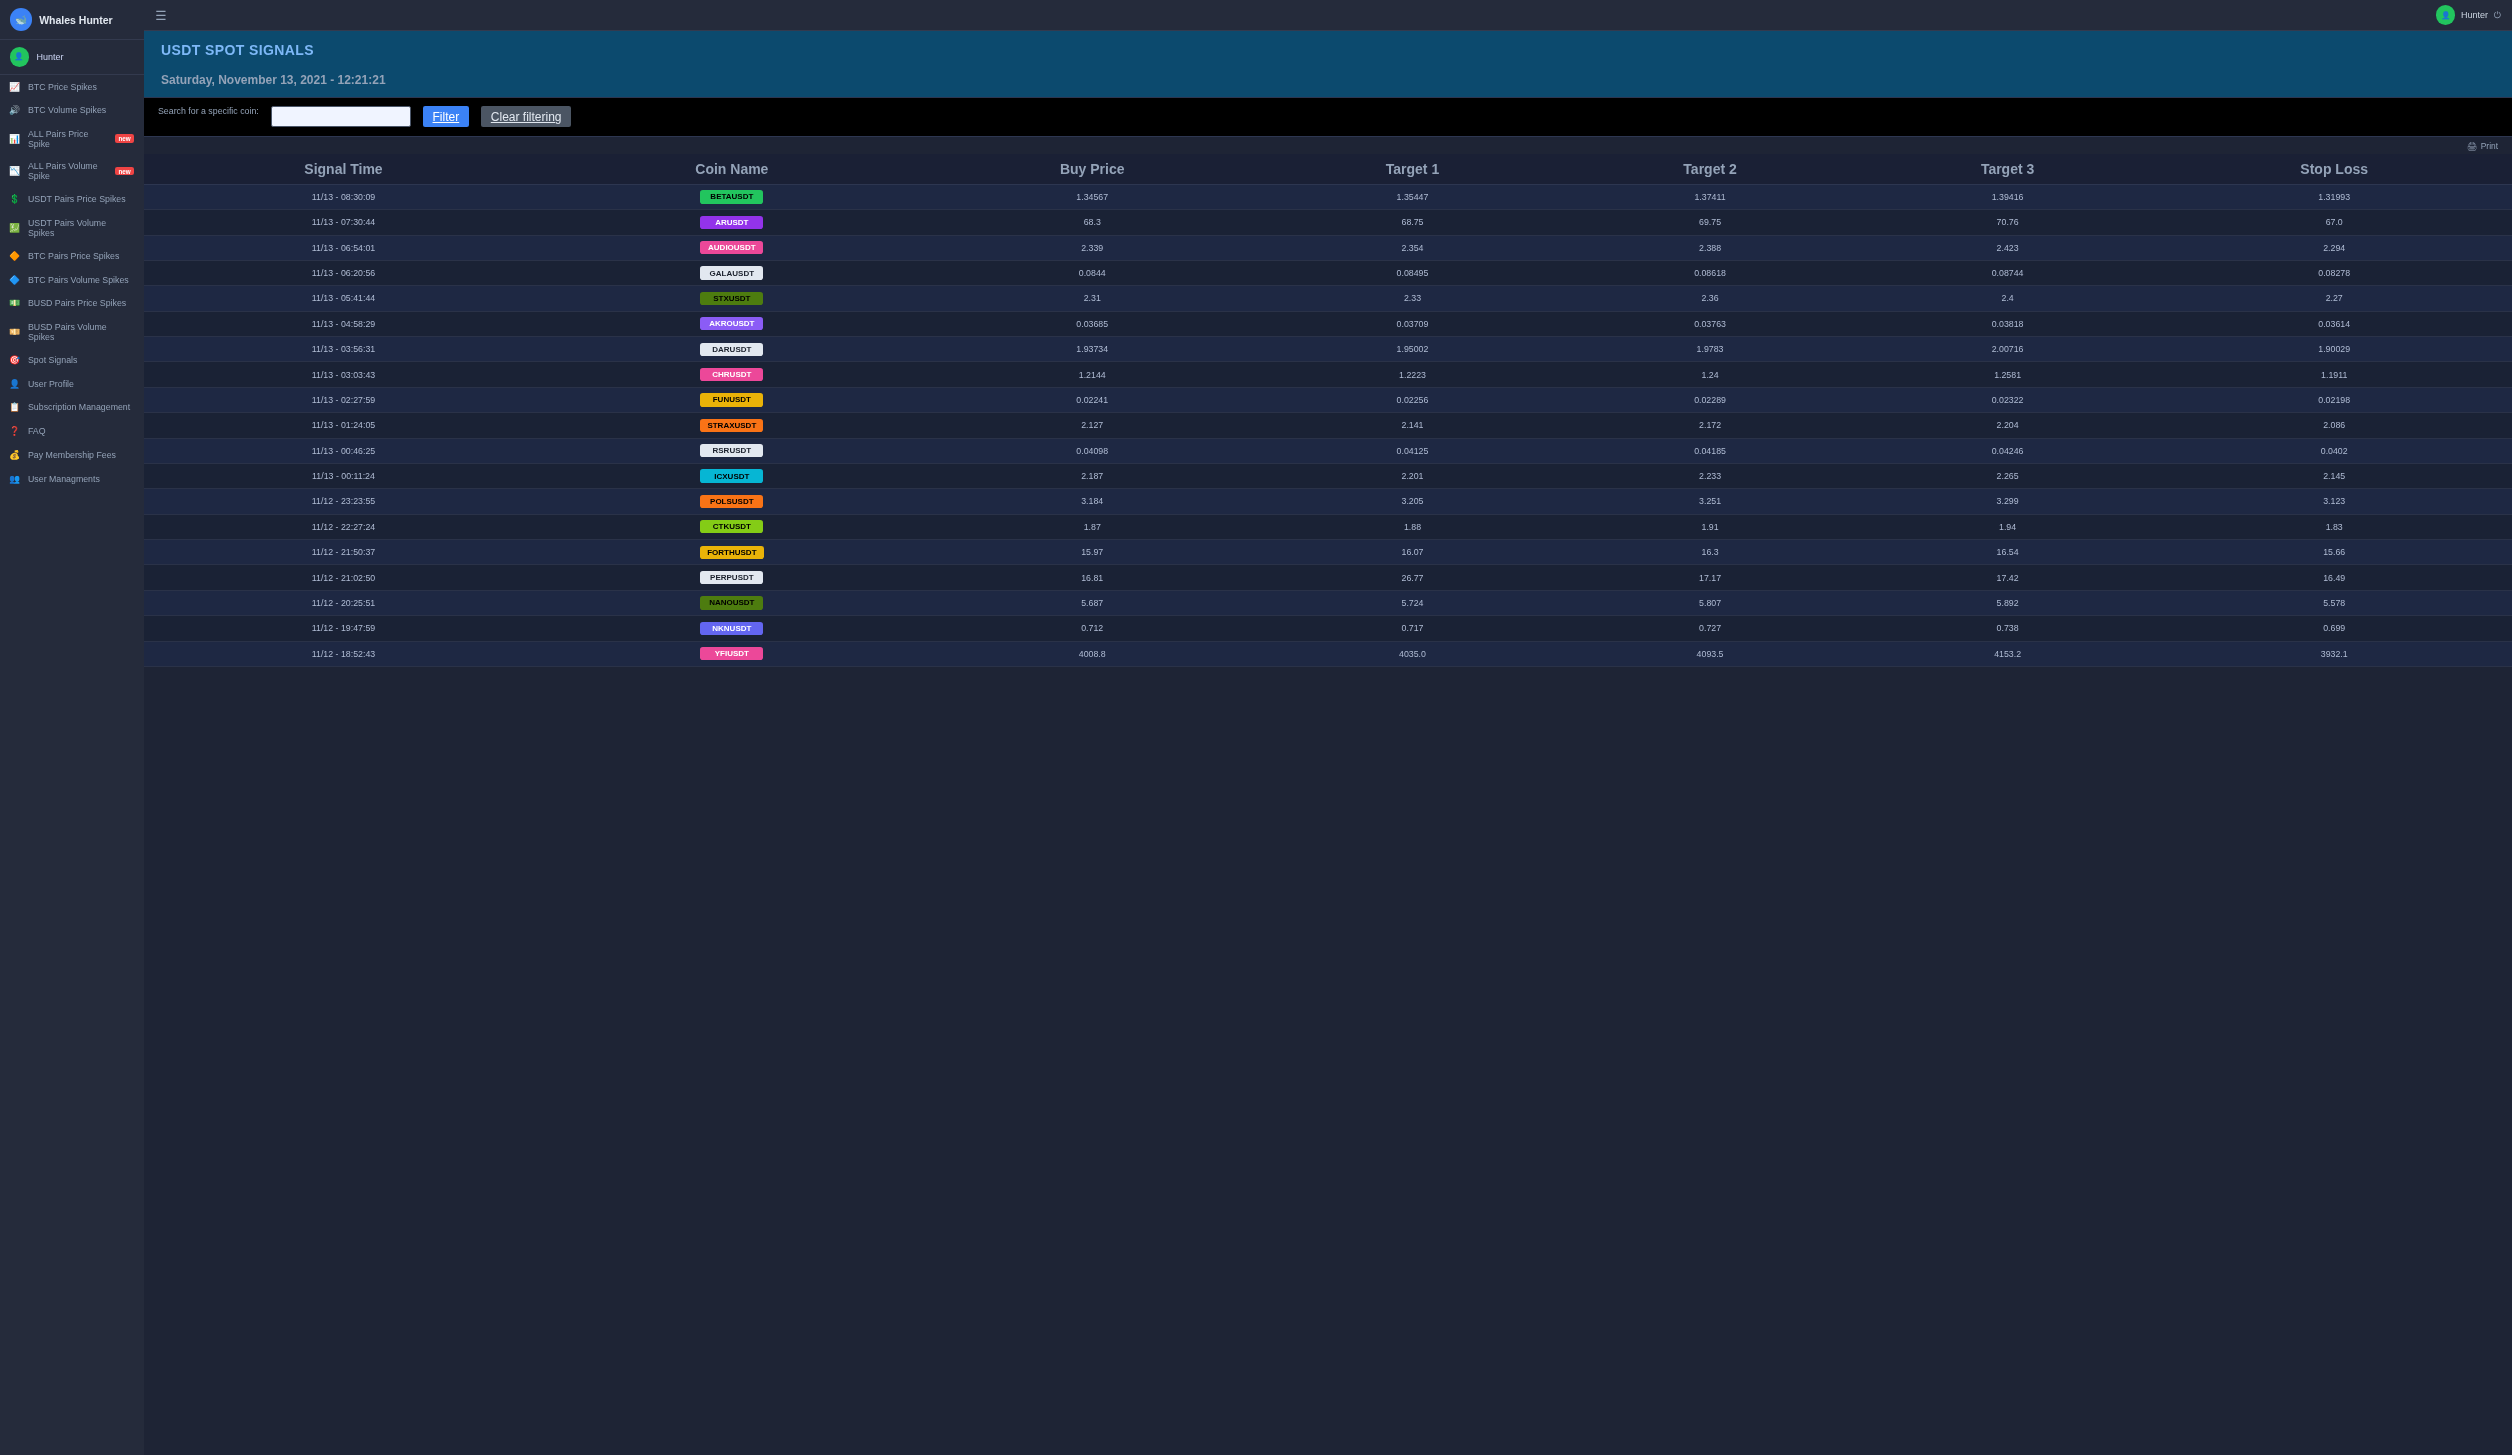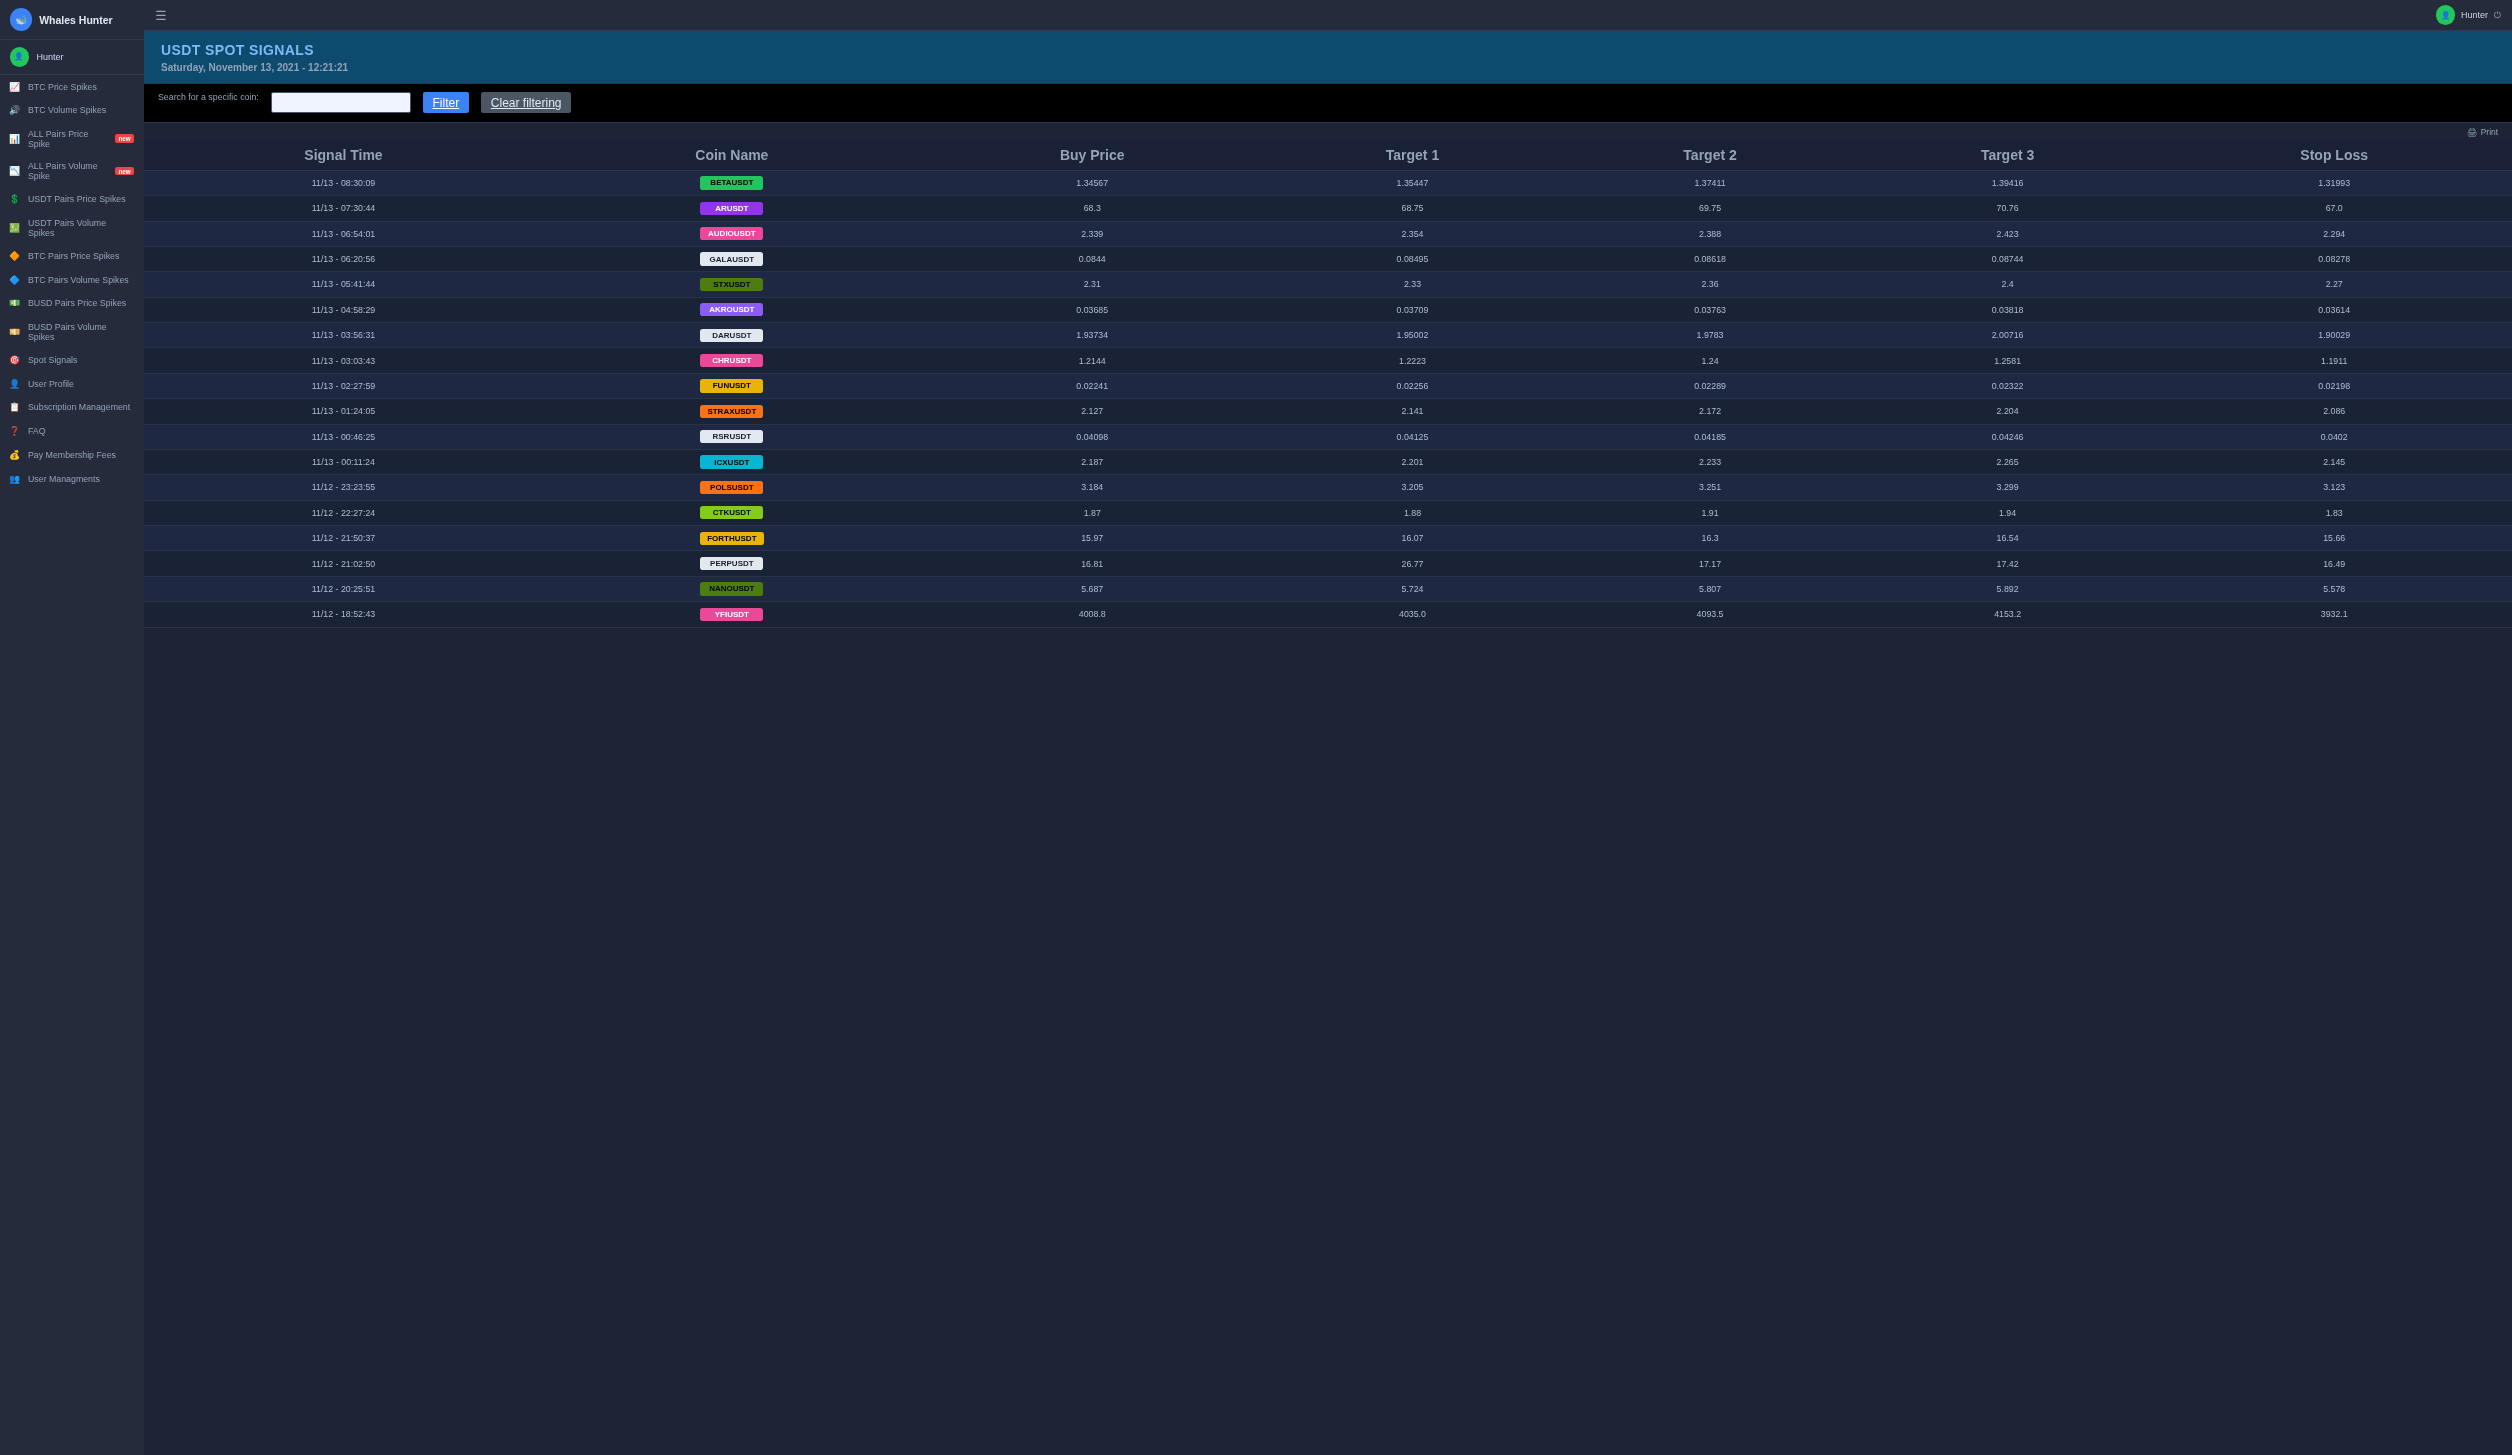--- a/index.html
+++ b/index.html
@@ -117,23 +117,23 @@
       padding: 11.2px 17px 9.8px;
       border-bottom: 0.7px solid #2d3650;
     }
     #page-header h1 {
       font-size: 14px;
       font-weight: 700;
       color: #7eb8f7;
       letter-spacing: 0.4px;
     }
     #page-header .subtitle {
-      font-size: 10px;
+      font-size: 12px;
       color: #94a3b8;
-      margin-top: 4px;
+      margin-top: 15px;
       font-weight: 600;
     }
     #filter-bar {
       display: flex;
       padding: 8.4px 14px;
       gap: 12px;
       background: #000000;
       border-bottom: 0.7px solid #2d3650;
     }
     #filter-bar label {
@@ -516,20 +516,29 @@
           <tr>
             <td>11/12 - 20:25:51</td>
             <td><span class="coin-badge coin-teal">NANOUSDT</span></td>
             <td>5.687</td>
             <td>5.724</td>
             <td>5.807</td>
             <td>5.892</td>
             <td>5.578</td>
           </tr>
           <tr>
+            <td>11/12 - 19:47:59</td>
+            <td><span class="coin-badge coin-indigo">NKNUSDT</span></td>
+            <td>0.712</td>
+            <td>0.717</td>
+            <td>0.727</td>
+            <td>0.738</td>
+            <td>0.699</td>
+          </tr>
+          <tr>
             <td>11/12 - 18:52:43</td>
             <td><span class="coin-badge coin-pink">YFIUSDT</span></td>
             <td>4008.8</td>
             <td>4035.0</td>
             <td>4093.5</td>
             <td>4153.2</td>
             <td>3932.1</td>
           </tr>
         </tbody>
     </table>

